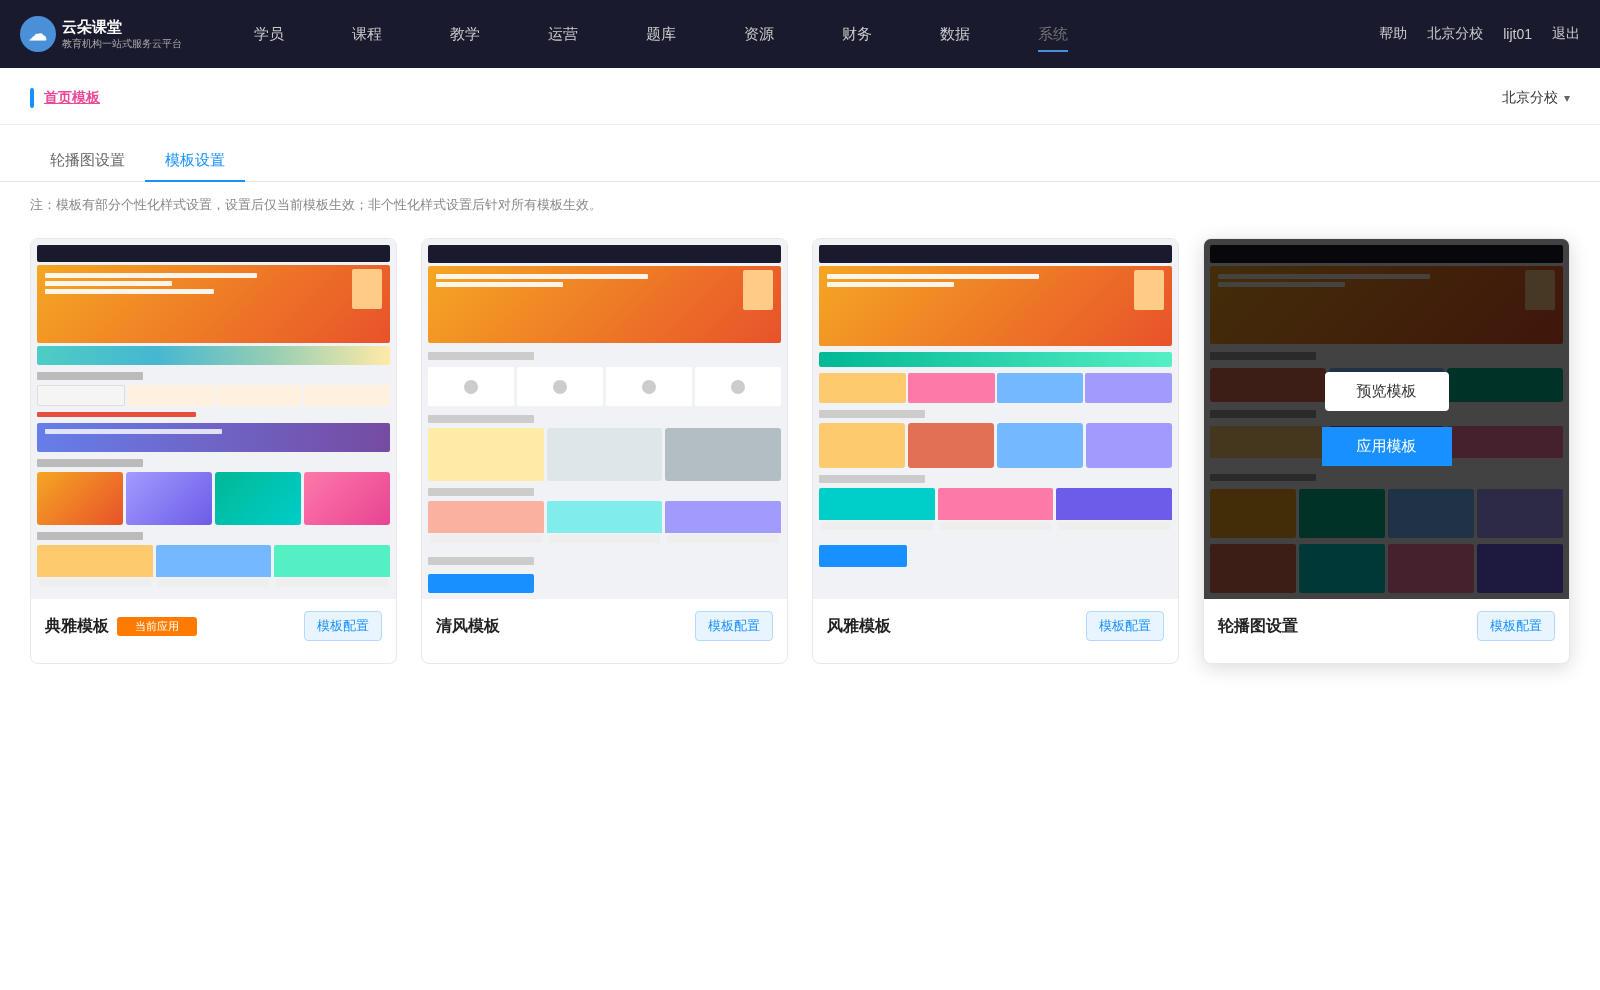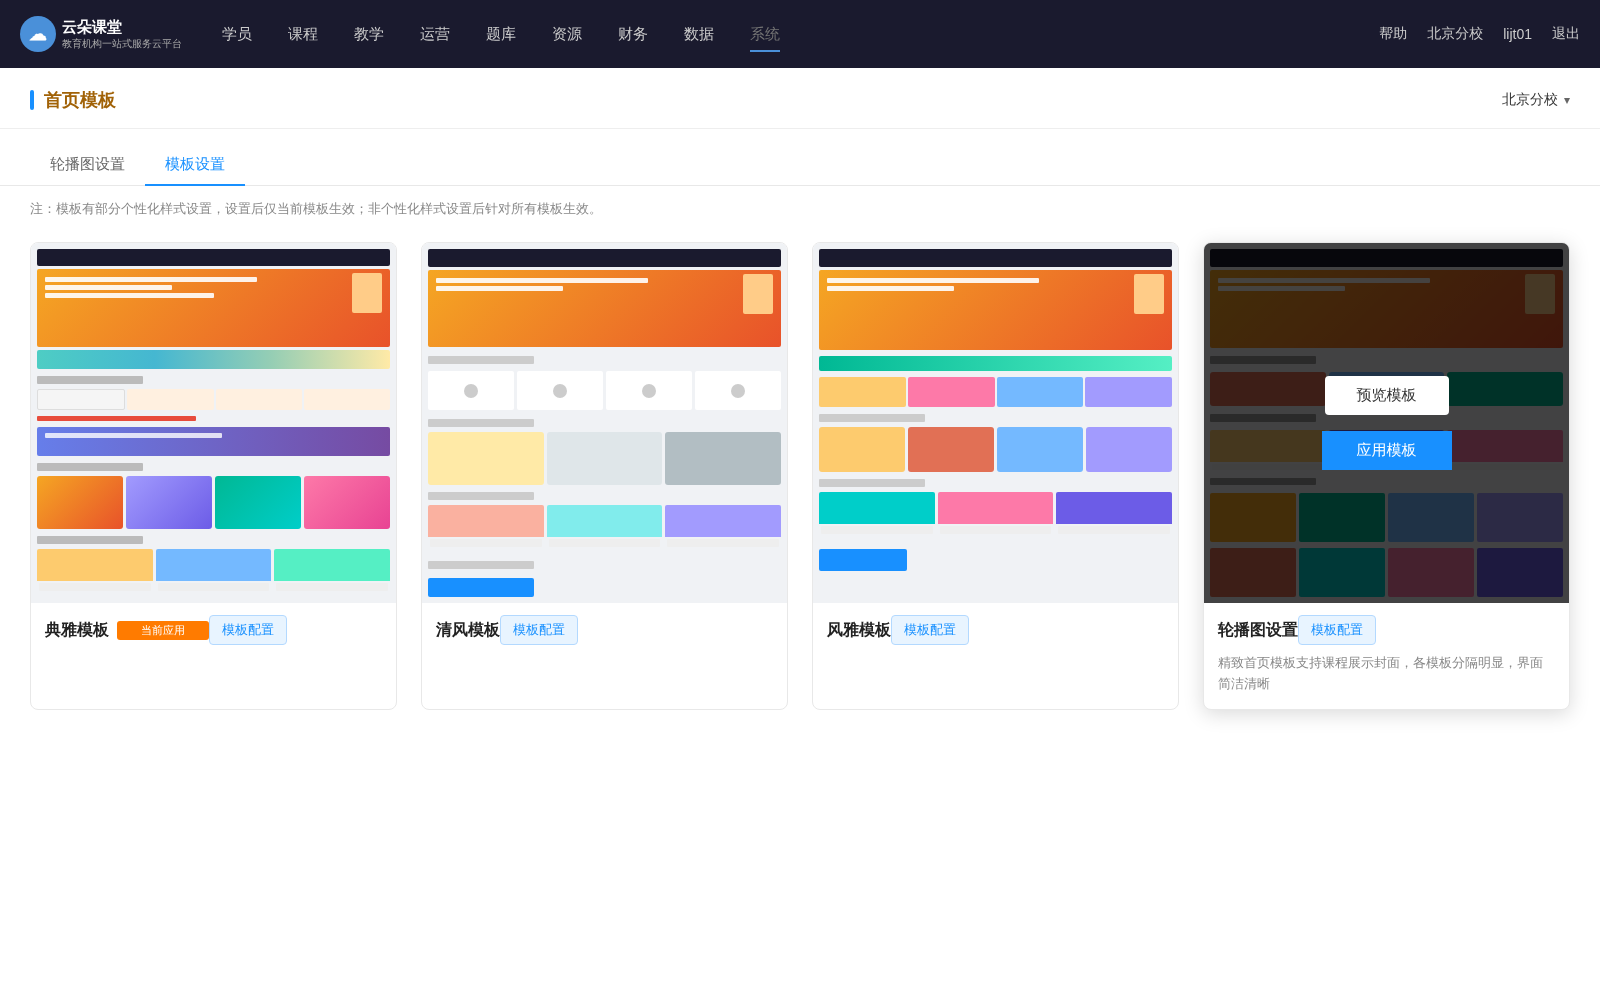--- a/index.html
+++ b/index.html
@@ -54,20 +54,21 @@
       gap: 36px;
       flex: 1;
     }
     .nav-item {
       color: #ccc;
       cursor: pointer;
       font-size: 15px;
       padding: 4px 0;
       text-decoration: none;
       position: relative;
+      margin-left: 32px;
     }
     .nav-item.active {
       color: #737373;
     }
     .nav-item.active::after {
       content: '';
       position: absolute;
       bottom: -4px;
       left: 0;
       right: 0;
@@ -106,23 +107,24 @@
       align-items: center;
       gap: 10px;
     }
     .page-title-bar {
       width: 4px;
       height: 20px;
       background: #1890ff;
       border-radius: 2px;
     }
     .page-title {
-      font-size: 18px;
+      font-size: 14px;
       font-weight: bold;
-      color: #a16207;
+      color: #ec4899;
+      text-decoration: underline;
     }
     .branch-selector {
       display: flex;
       align-items: center;
       gap: 6px;
       cursor: pointer;
       color: #333;
       font-size: 14px;
     }
 
@@ -225,37 +227,38 @@
       text-align: center;
     }
 
     
     .template-footer {
       padding: 12px 14px 14px;
     }
     .template-name-row {
       display: flex;
       align-items: center;
+      justify-content: space-between;
       margin-bottom: 8px;
     }
     .template-name-wrapper {
       display: flex;
       align-items: center;
       gap: 8px;
     }
     .template-name {
       font-size: 16px;
       font-weight: bold;
       color: #222;
     }
     .badge-current {
       background: #ff7b00;
       color: white;
       font-size: 11px;
-      padding: 2px 24px;
+      padding: 2px 18px;
       border-radius: 3px;
     }
     .btn-config {
       background: #e8f4ff;
       color: #1890ff;
       border: 1px solid #b3d9ff;
       padding: 5px 12px;
       border-radius: 4px;
       font-size: 13px;
       cursor: pointer;
@@ -597,18 +600,17 @@
           <button class="btn-apply">应用模板</button>
         </div>
       </div>
       <div class="template-footer">
         <div class="template-name-row">
           <div class="template-name-wrapper">
             <span class="template-name">轮播图设置</span>
           </div>
           <button class="btn-config">模板配置</button>
         </div>
-        <div class="template-desc">精致首页模板支持课程展示封面，各模板分隔明显，界面简洁清晰</div>
       </div>
     </div>
 
   </div>
 </div>
 
 </body></html>

